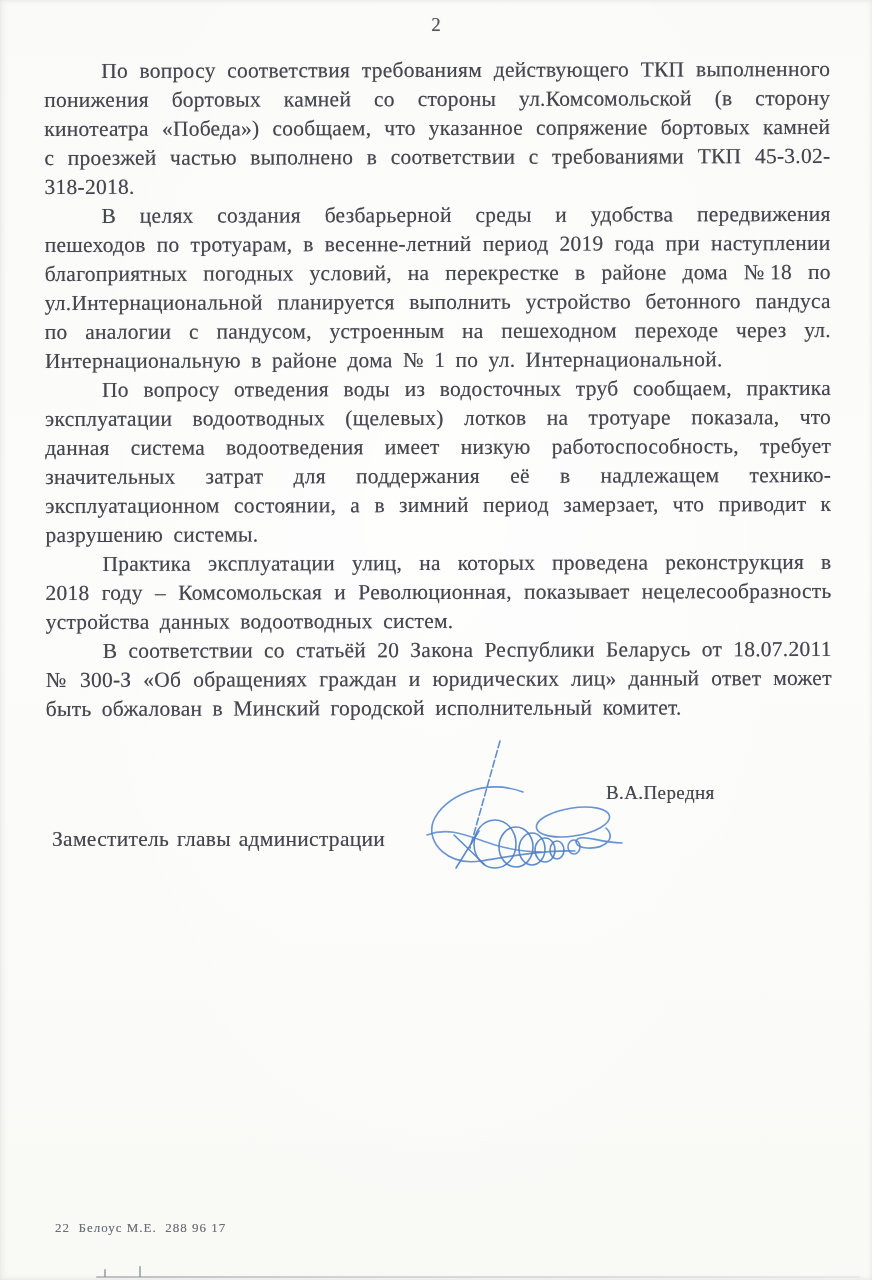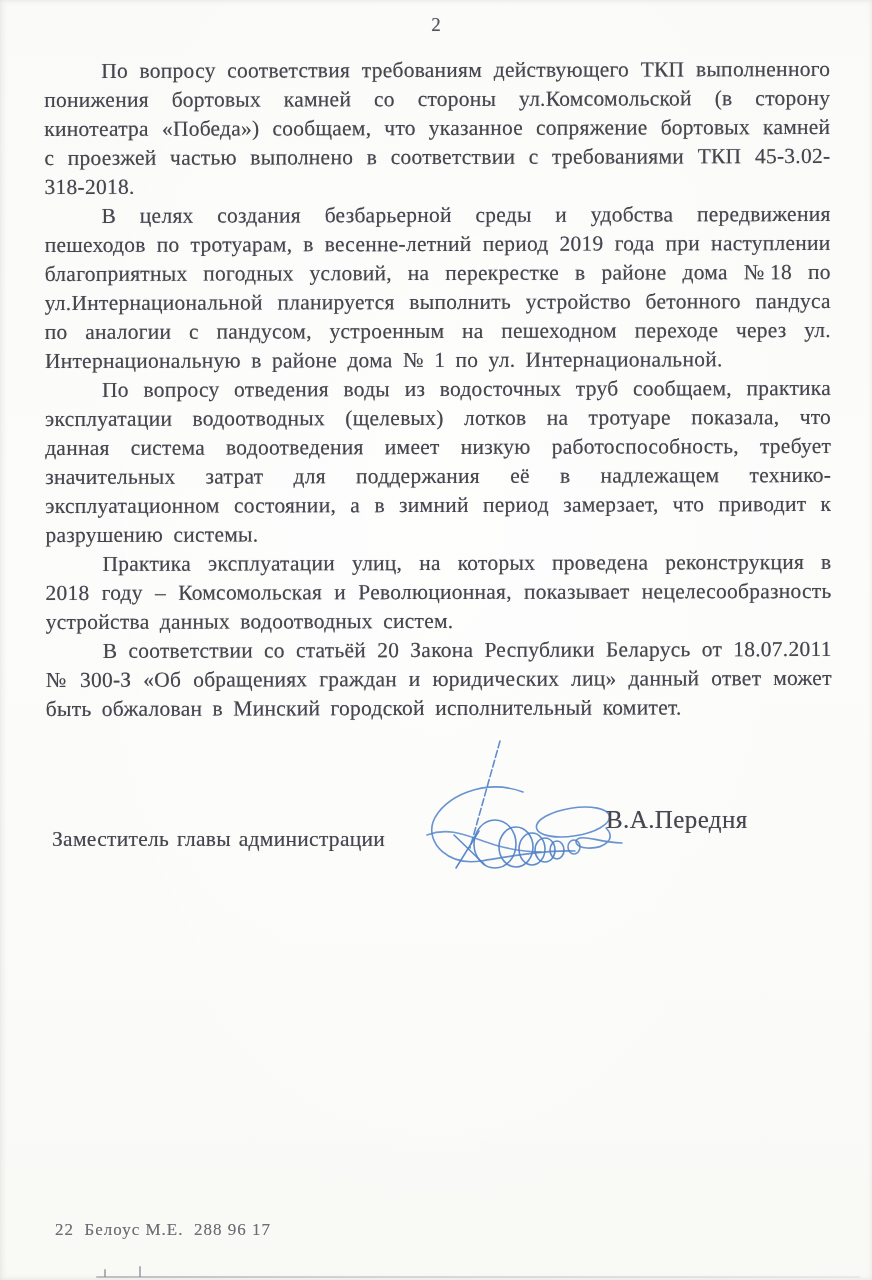--- a/index.html
+++ b/index.html
@@ -40,36 +40,36 @@
     text-shadow:0 0 .7px rgba(70,70,82,.55);
   }
   .sig-row{position:absolute;left:0;top:0;width:100%;height:0;}
   .sig-title{
     position:absolute;left:52px;top:827px;
     font-size:21.5px;letter-spacing:.3px;word-spacing:2px;
     text-shadow:0 0 .7px rgba(70,70,82,.55);
     white-space:nowrap;
   }
   .sig-name{
-    position:absolute;left:606px;top:806px;
-    font-size:25px;letter-spacing:.4px;
+    position:absolute;left:606px;top:782px;
+    font-size:19px;letter-spacing:.4px;
     text-shadow:0 0 .7px rgba(70,70,82,.55);
     white-space:nowrap;
   }
   .sig-scribble{
     position:absolute;left:423px;top:740px;
     width:215px;height:132px;
   }
   .sig-scribble path,.sig-scribble ellipse{
     fill:none;stroke:var(--ink-signature);
     stroke-width:1.6;stroke-linecap:round;
   }
   .footer-note{
     position:absolute;left:55px;top:1220px;
-    font-size:17px;color:var(--ink-footer);
+    font-size:13px;color:var(--ink-footer);
     letter-spacing:1px;white-space:pre;
     opacity:.9;text-shadow:0 0 .6px rgba(90,95,105,.5);
     filter:blur(.2px);
   }
   .scan-edge-line{
     position:absolute;left:96px;top:1276px;width:764px;height:2px;
     background:linear-gradient(90deg, rgba(120,125,138,.45), rgba(120,125,138,.28) 35%, rgba(120,125,138,.10));
     border-radius:1px;
   }
   .scan-edge-tick{

